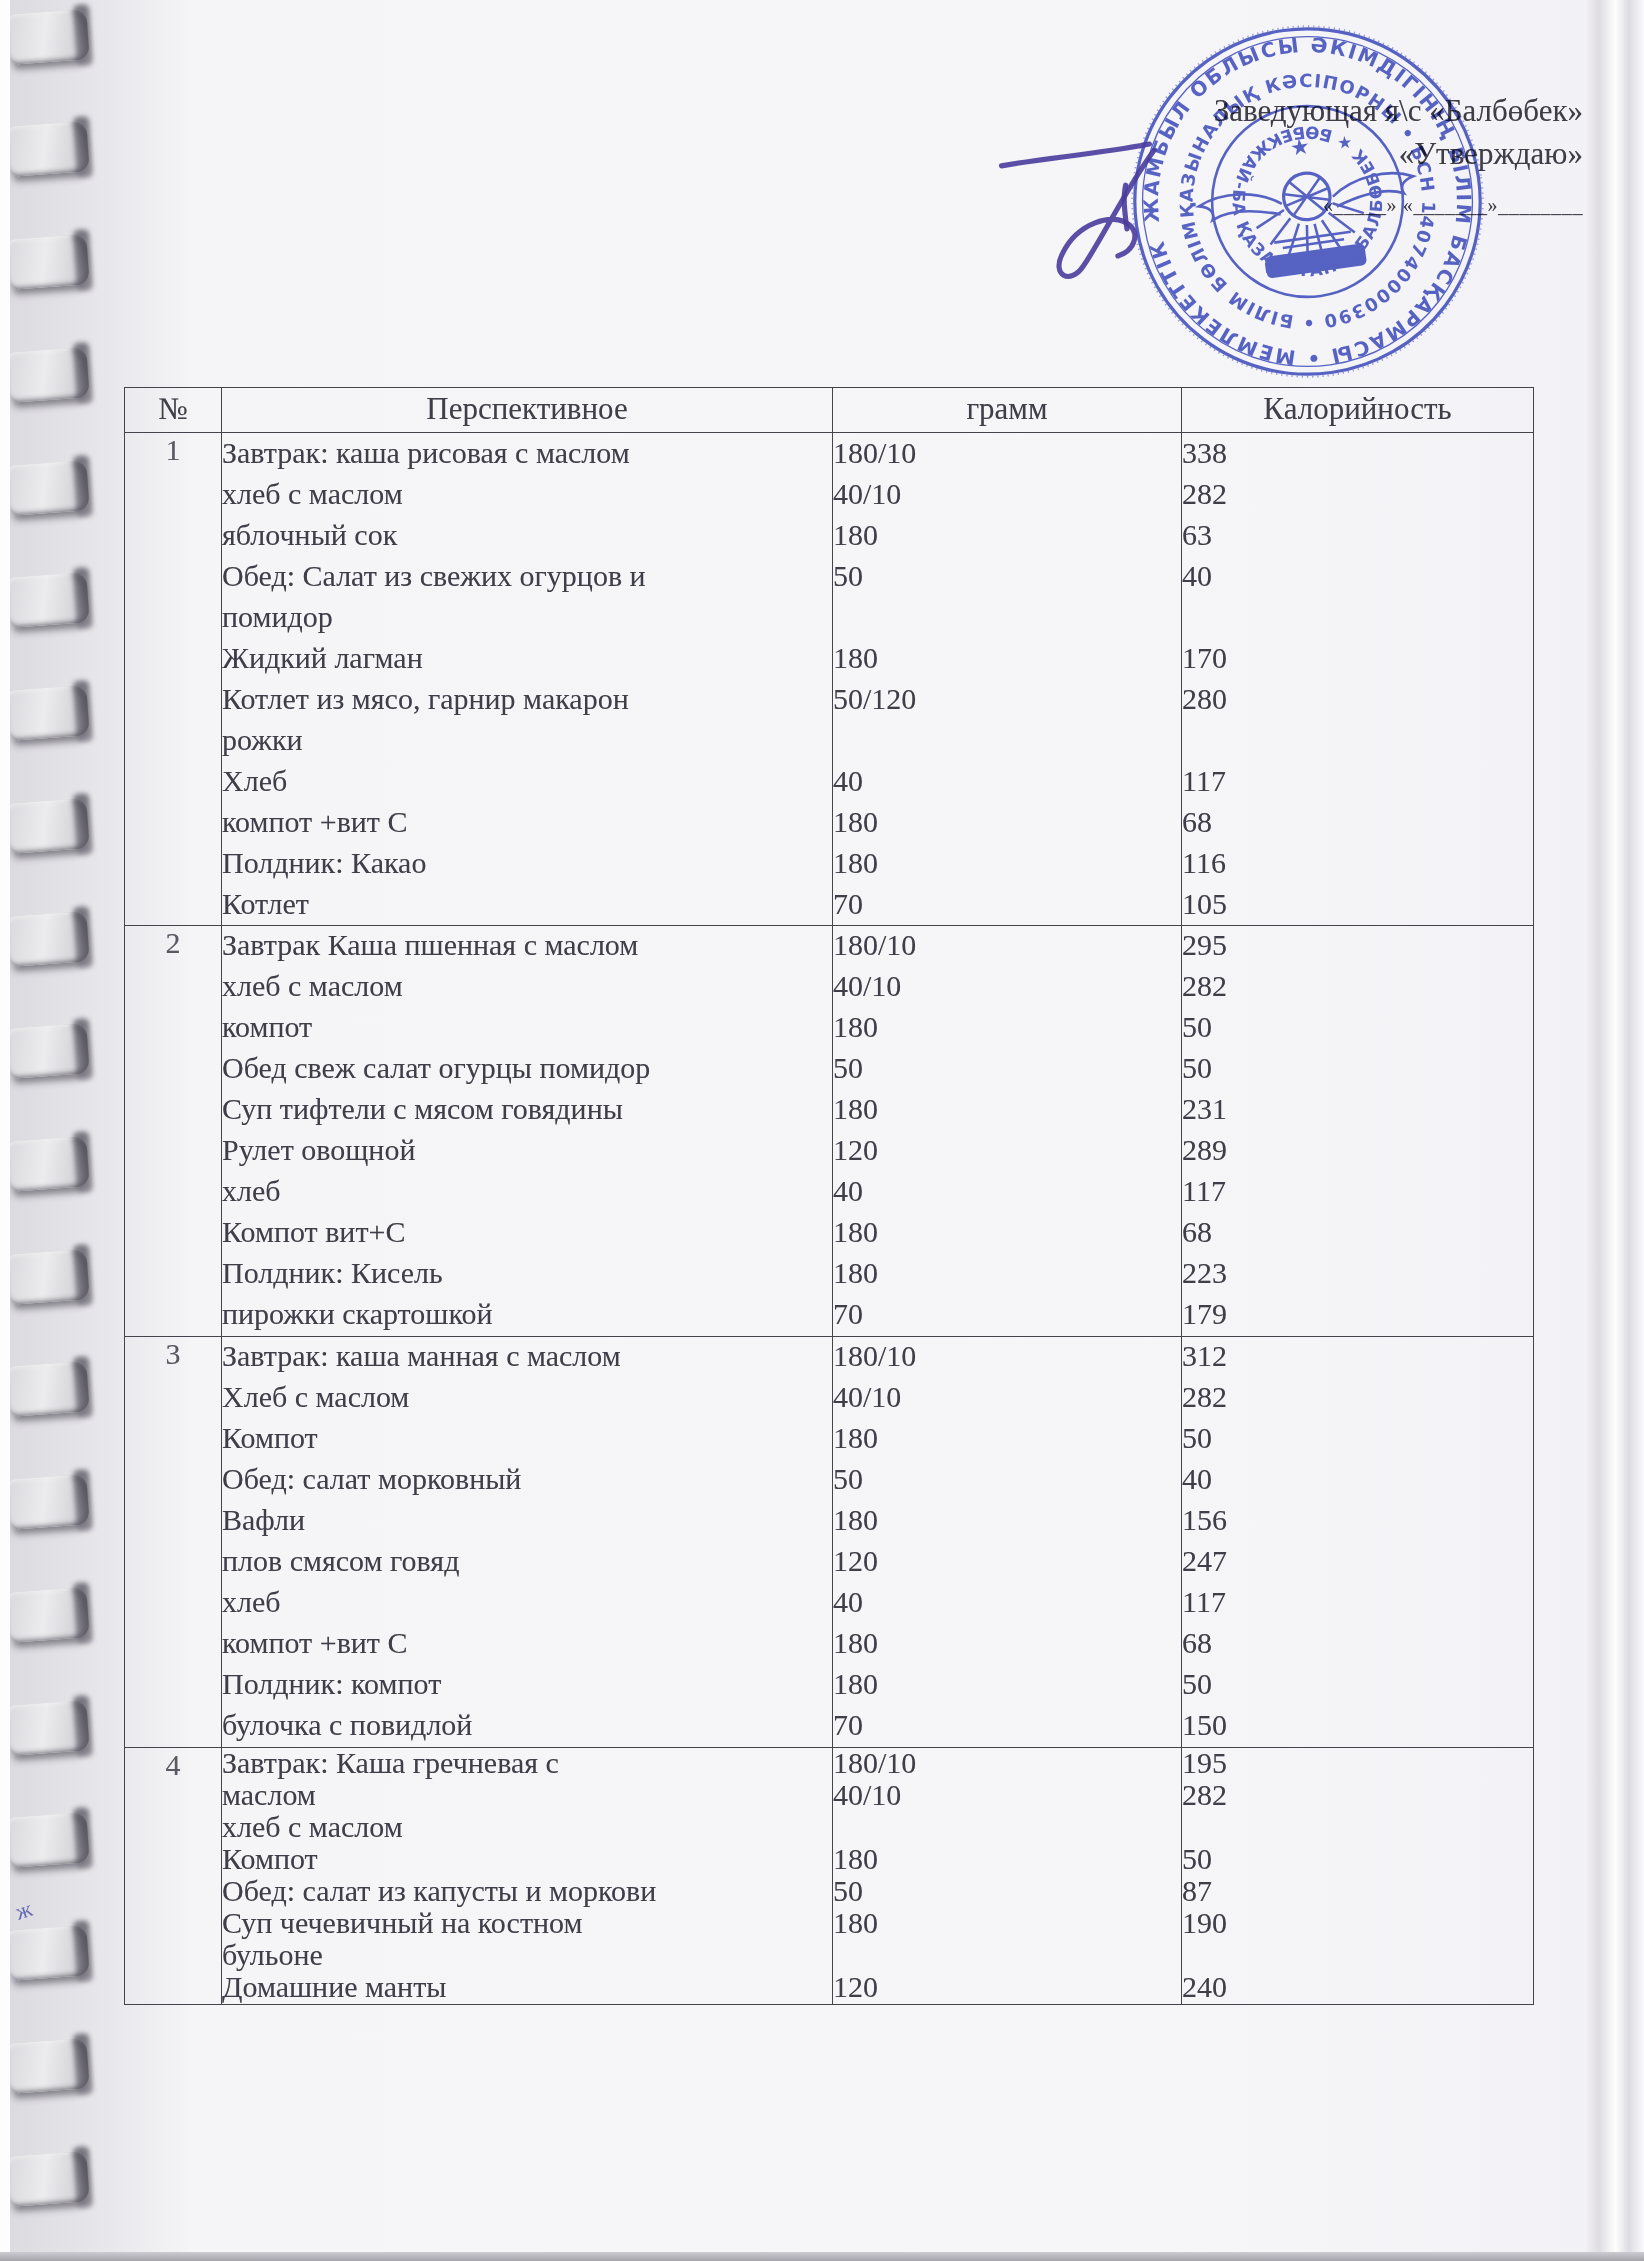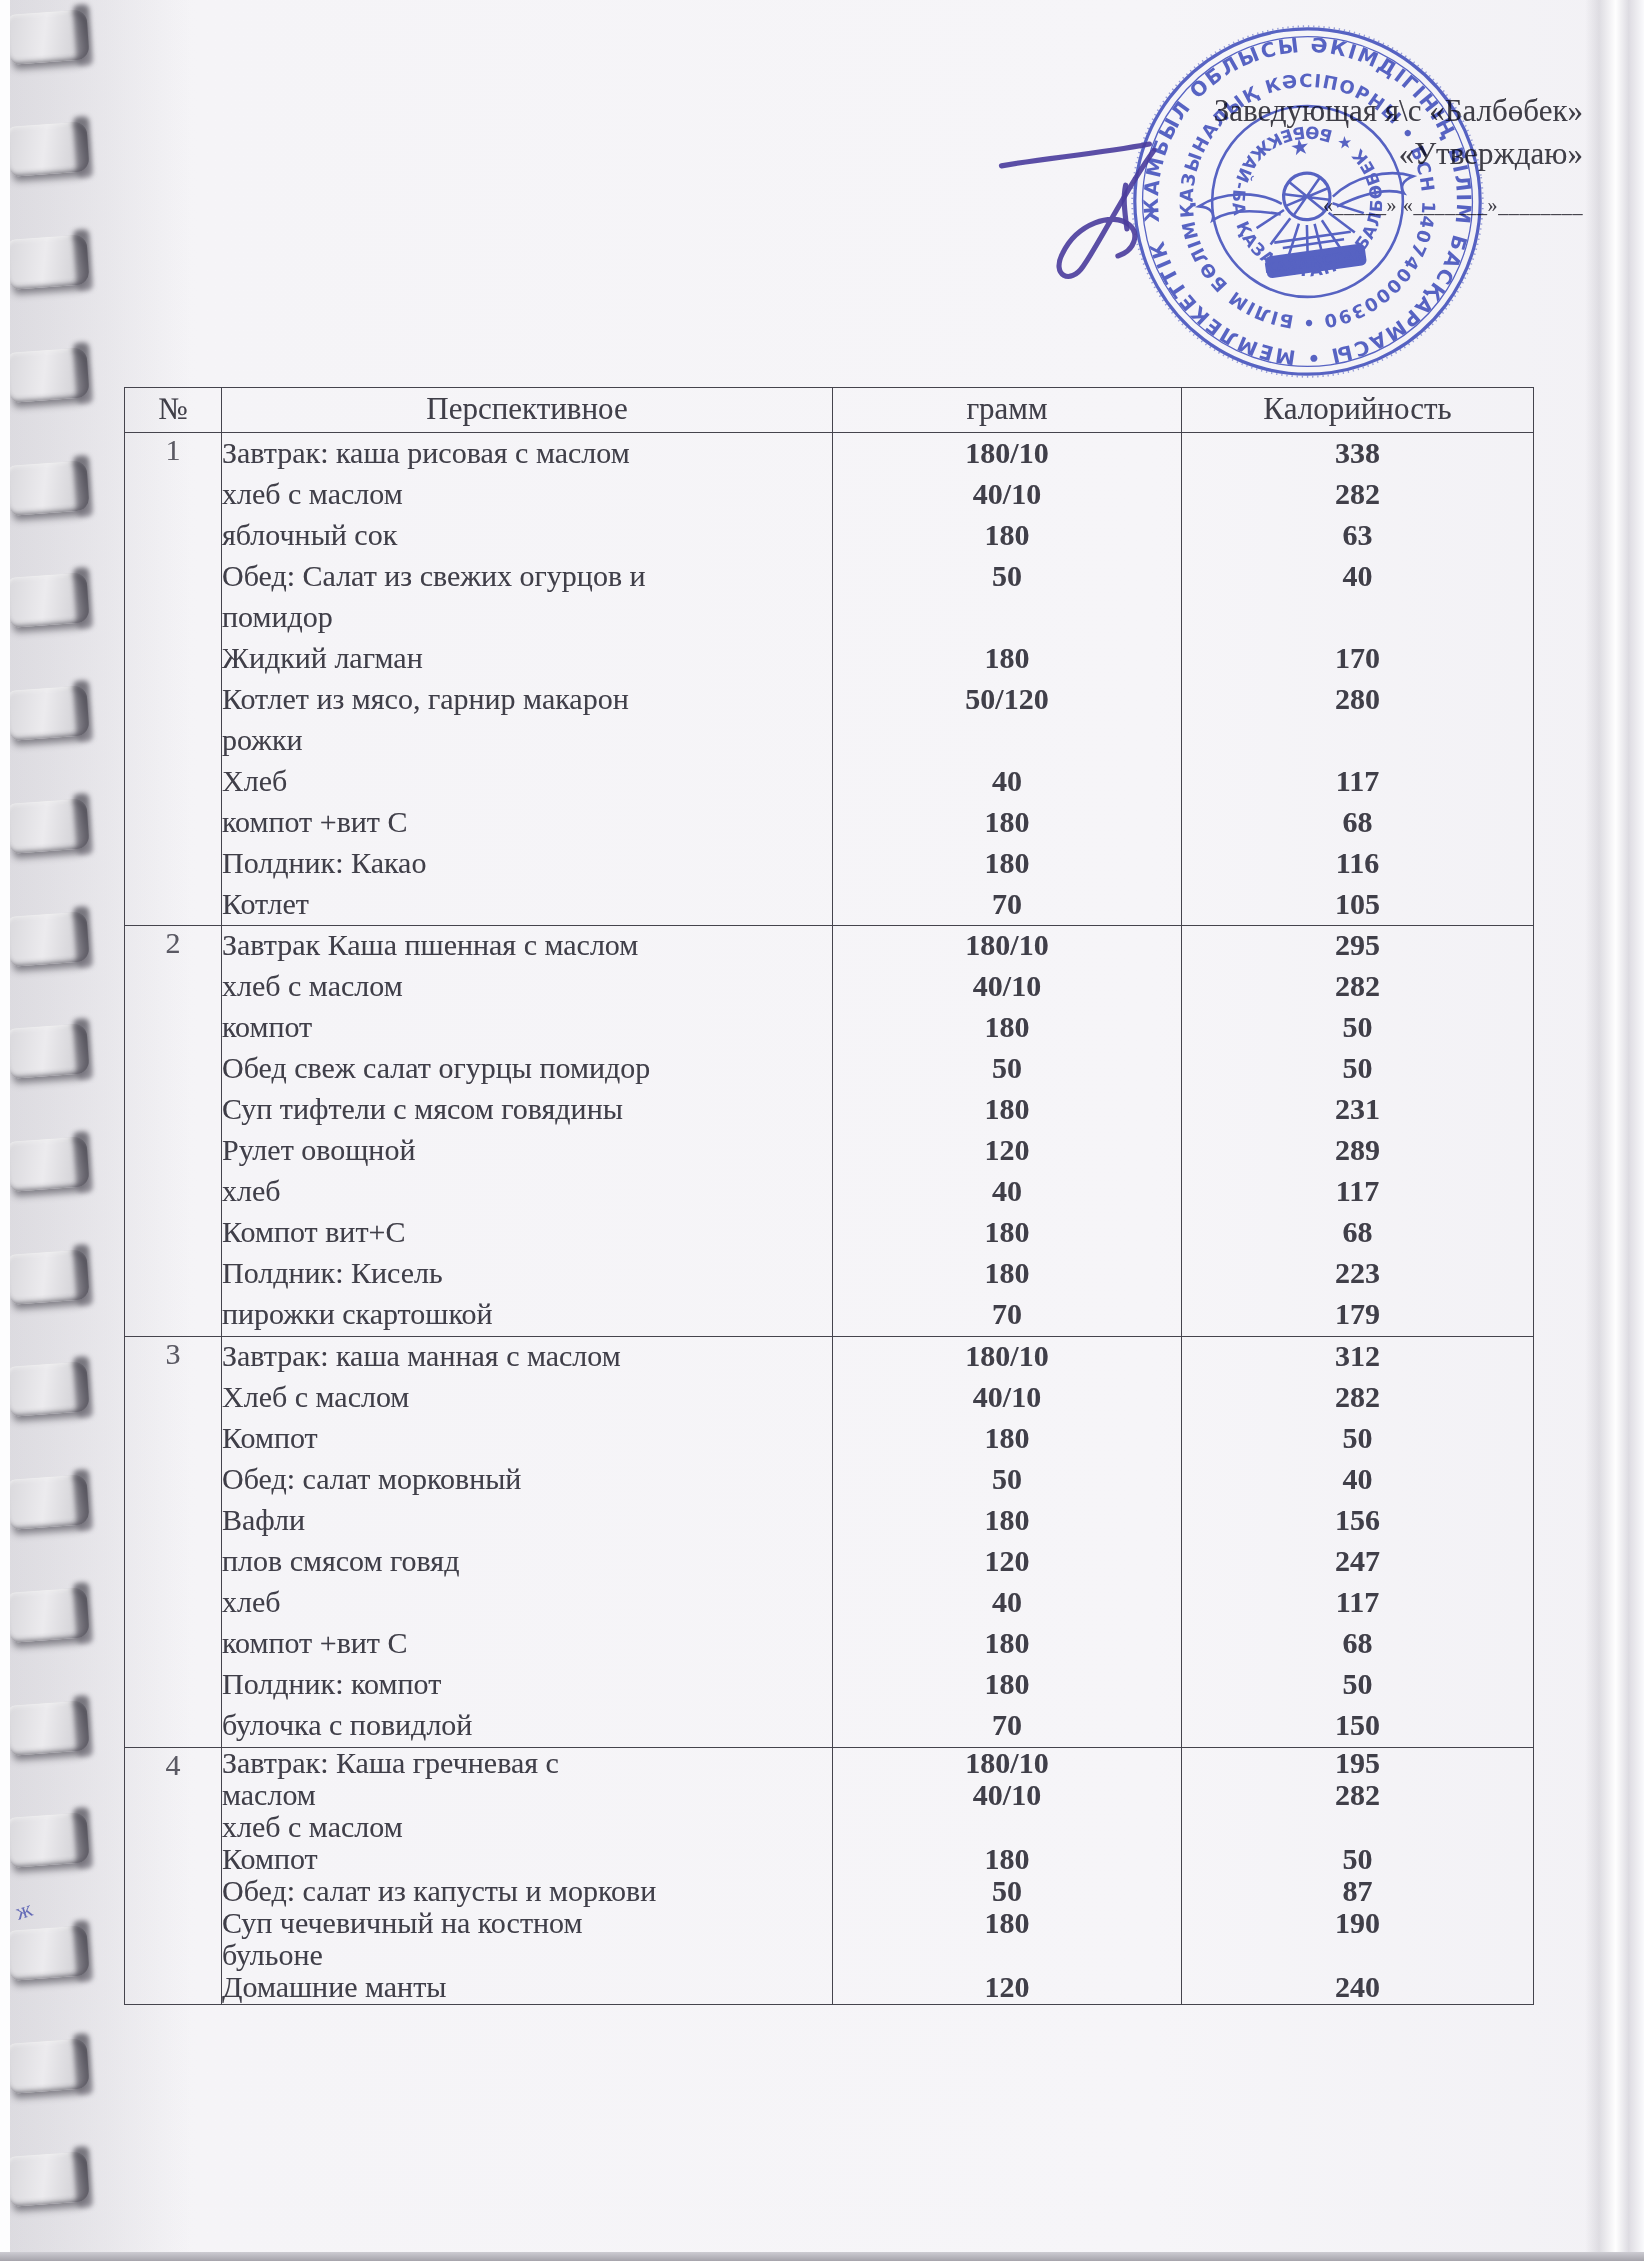--- a/index.html
+++ b/index.html
@@ -45,21 +45,21 @@
   table.menu{position:absolute;left:124px;top:387px;width:1409px;border-collapse:collapse;
     table-layout:fixed;font-size:30px;color:#403f49;text-shadow:0 0 0.6px rgba(64,63,73,.3);}
   table.menu col.c-num{width:97px;}
   table.menu col.c-name{width:611px;}
   table.menu col.c-gram{width:349px;}
   table.menu col.c-cal{width:352px;}
   table.menu th,table.menu td{border:1.9px solid #45444d;vertical-align:top;padding:0;}
   table.menu th{height:40px;font-weight:normal;font-size:31px;text-align:center;padding:2.6px 0 1.3px 0;}
   td.col-num{text-align:center;color:#5a5963;padding-top:11.6px;}
   td.col-name{padding:10.3px 6.4px 9px 49px;}
-  td.col-gram,td.col-cal{padding:10.3px 0 9px 0;text-align:center;font-weight:bold;}
+  td.col-gram,td.col-cal{padding:10.3px 0 9px 0;text-align:left;}
   .cell-line{white-space:nowrap;overflow:visible;}
   tr.r1 .cell-line{height:41px;line-height:39px;}
   tr.r2 .cell-line{height:41px;line-height:38px;}
   tr.r3 .cell-line{height:41px;line-height:38px;}
   tr.r4 .cell-line{height:32px;line-height:30px;}
 
   
   .stamp{position:absolute;left:1111px;top:5.2px;width:393px;height:393px;
     transform:rotate(-8deg);opacity:.88;mix-blend-mode:multiply;}
   .stamp text{font-family:"DejaVu Sans","Liberation Sans",sans-serif;font-weight:bold;fill:#4352c2;}

